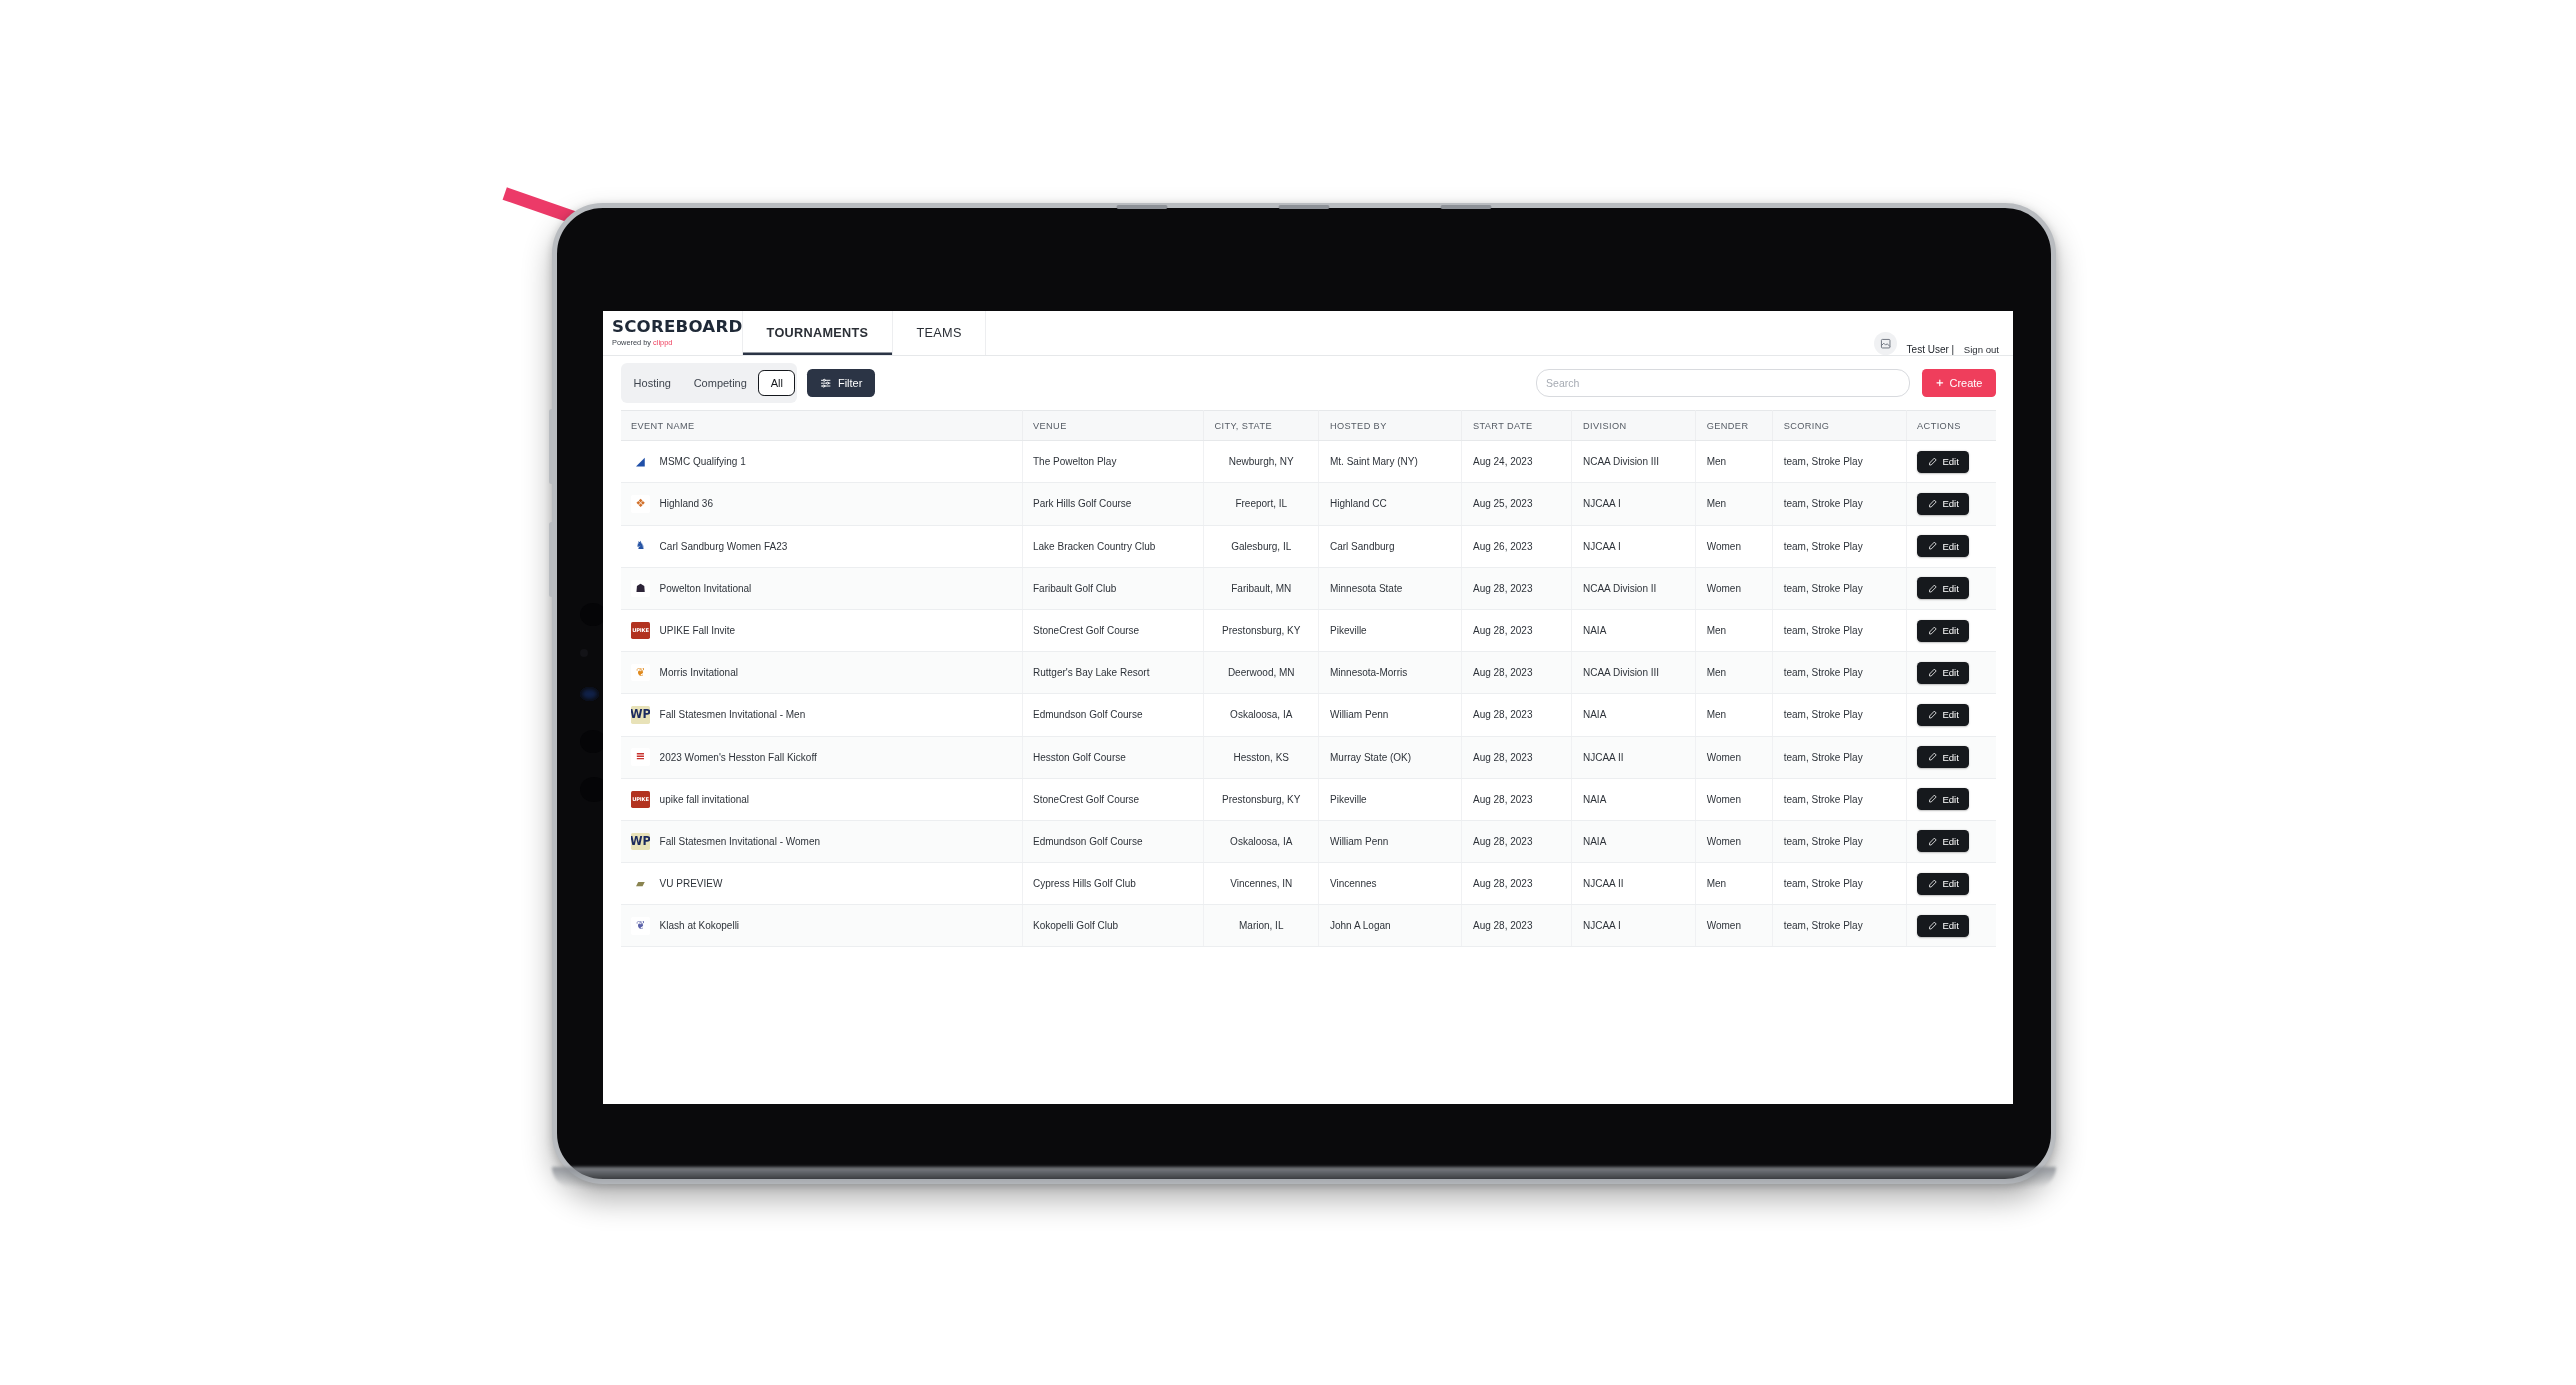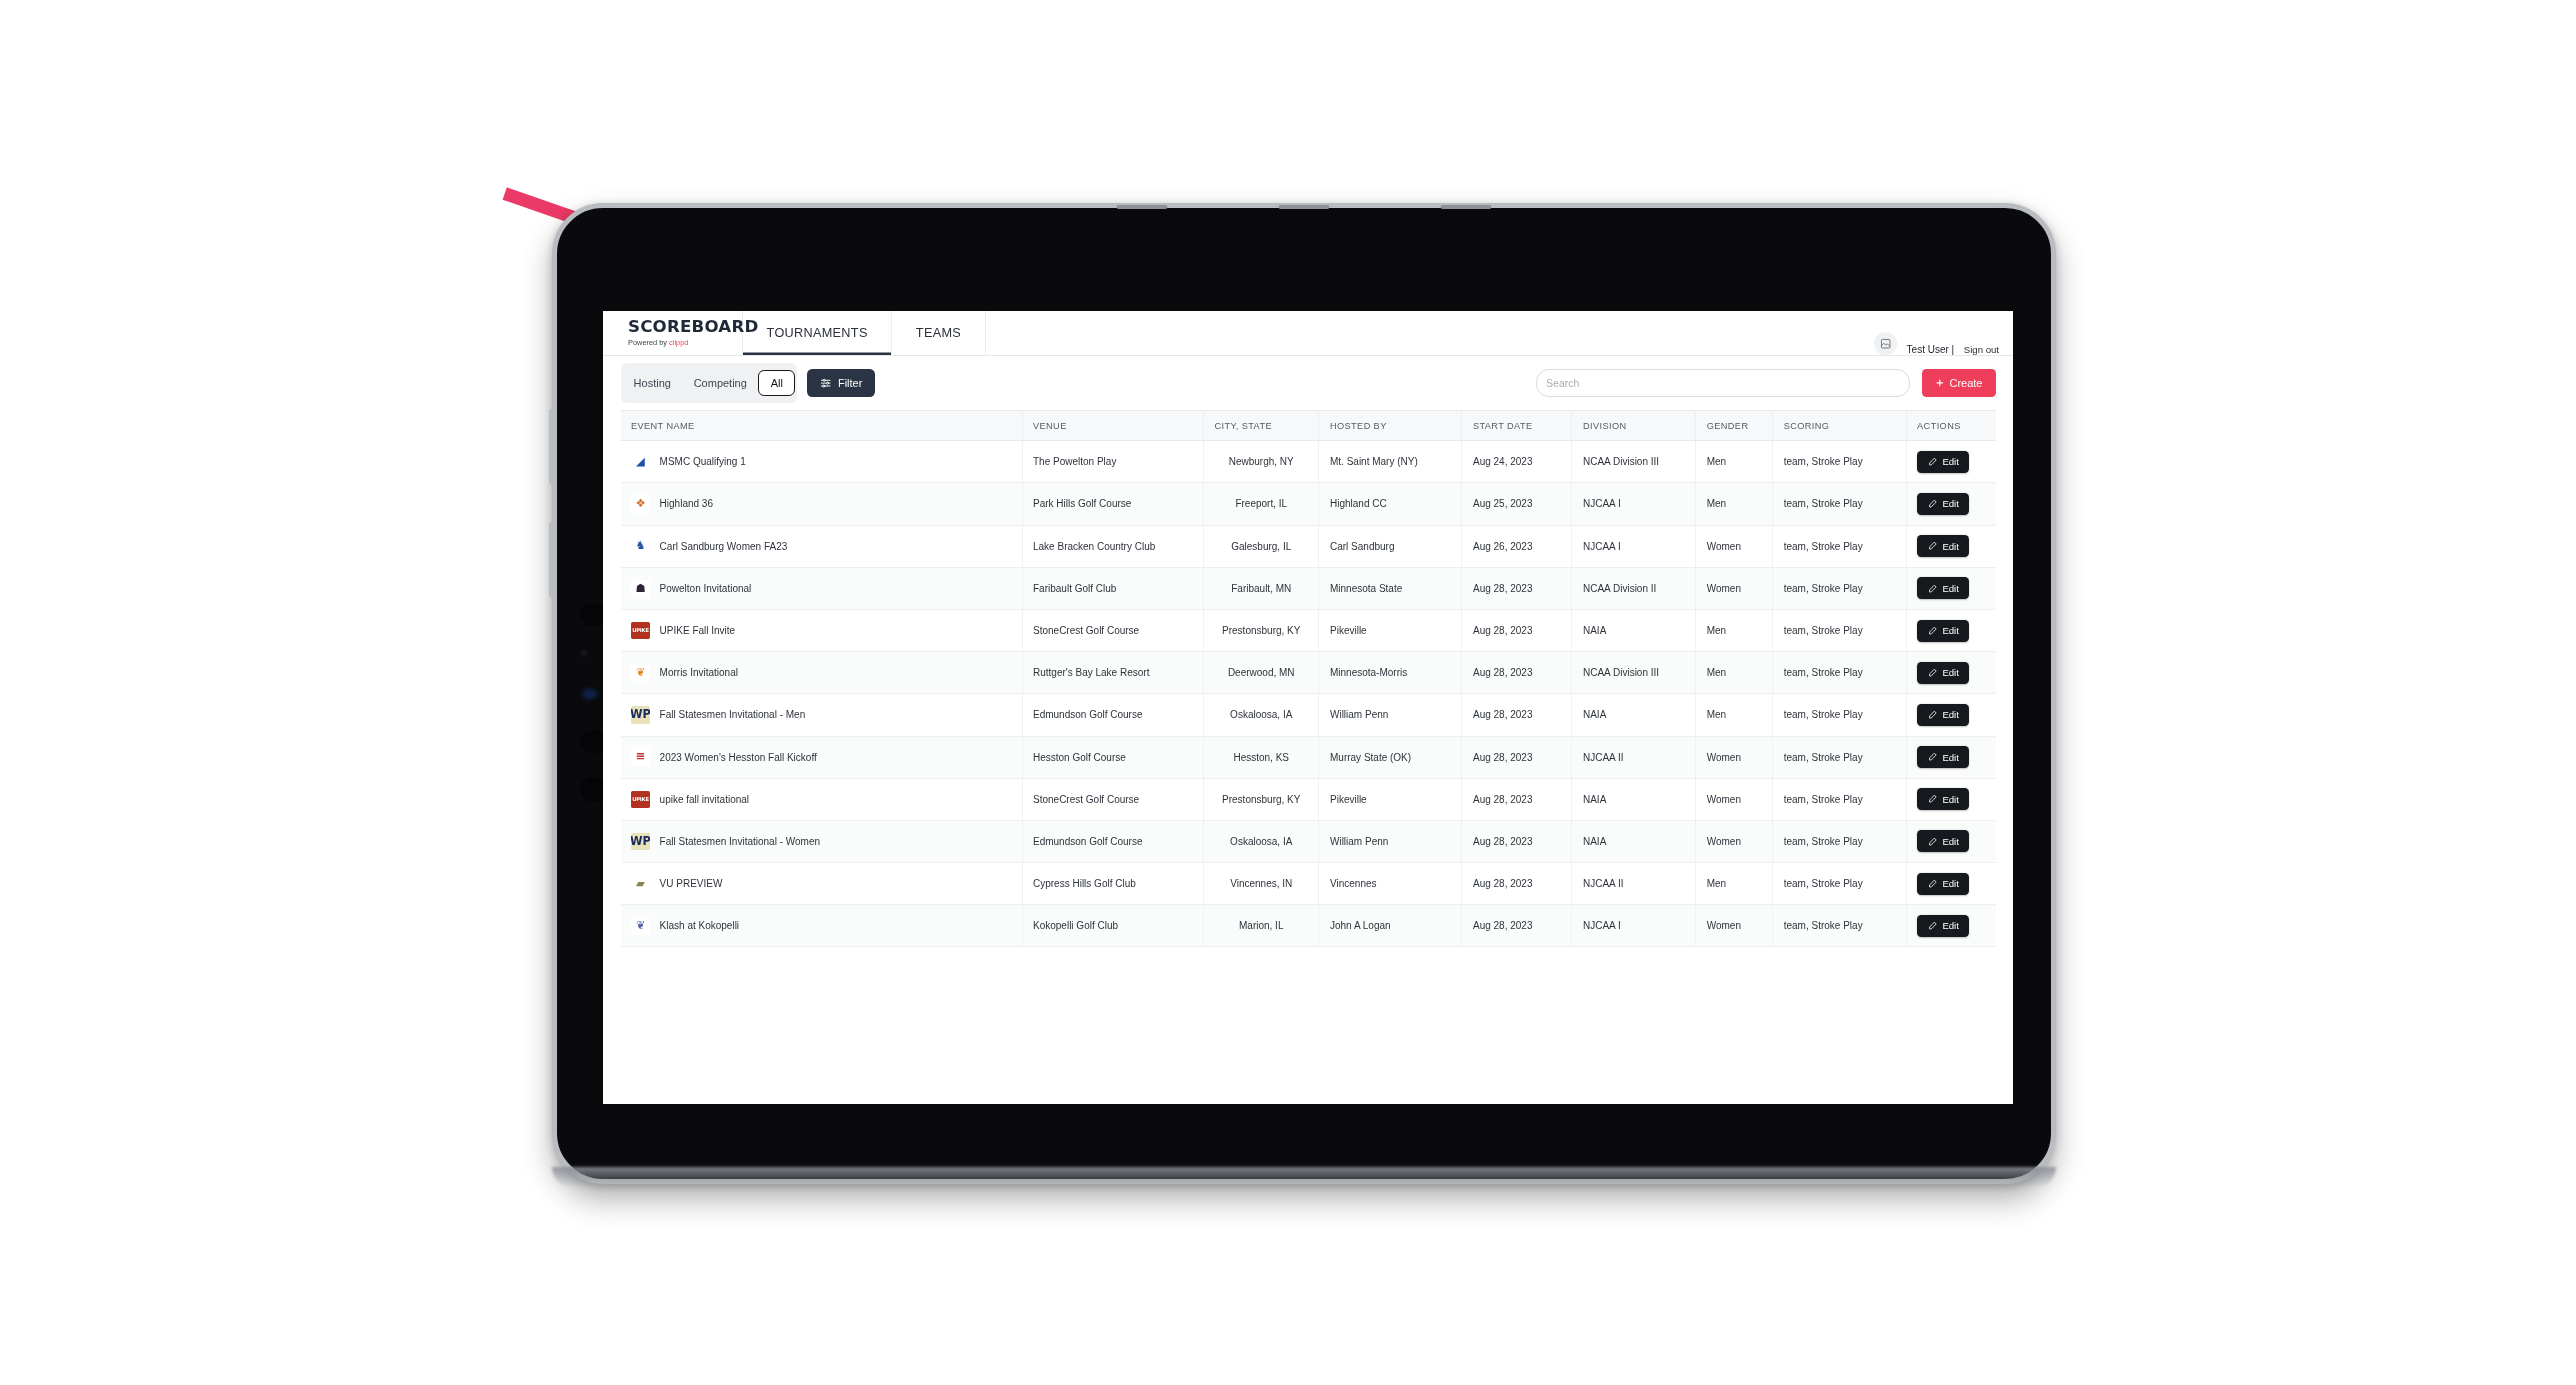--- a/index.html
+++ b/index.html
@@ -70,42 +70,42 @@
 
   
   .appbar {
     height: 45px;
     background:#fff;
     border-bottom: 0.9px solid #e6e8ea;
     display:flex; align-items:stretch;
     position:relative;
   }
   .brand {
-    width: 140px; padding-left: 25px;
+    width: 140px; padding-left: 9px;
     display:flex; flex-direction:column; justify-content:center;
     border-right:0.9px solid #edeef0;
   }
   .brand .word {
     font-family:"DejaVu Sans", sans-serif;
     font-weight:700; font-size:16px; letter-spacing:0.2px;
     color:#1f2937; line-height:1; transform: scaleX(1.04); transform-origin:left;
   }
   .brand .sub { font-size:7.4px; color:#3c424b; margin-top:2.6px; }
   .brand .sub b { color:#ef3e5c; font-weight:400; }
 
   .navtabs { display:flex; align-items:stretch; }
   .navtab {
     display:flex; align-items:center; justify-content:center;
     padding: 0 23.6px;
     font-size: 12.7px; letter-spacing:0.3px;
     color:#2b2f36;
     border-right:0.9px solid #edeef0;
     cursor:pointer; background:#fff;
   }
-  .navtab.active { box-shadow: inset 0 -2.6px 0 0 #2b3445; font-weight:400; }
+  .navtab.active { box-shadow: inset 0 -2.6px 0 0 #2b3445; font-weight:700; }
 
   .appbar-right {
     margin-left:auto; display:flex; align-items:flex-end; gap:9.6px; padding-right:14px;
   }
   .avatar {
     width:23px; height:23px; border-radius:50%; background:#f0f1f3;
     display:flex; align-items:center; justify-content:center; color:#6c727c;
   }
   .user-name { font-size:10px; color:#22262d; }
   .signout { font-size:9.6px; color:#2b2f36; cursor:pointer; }

